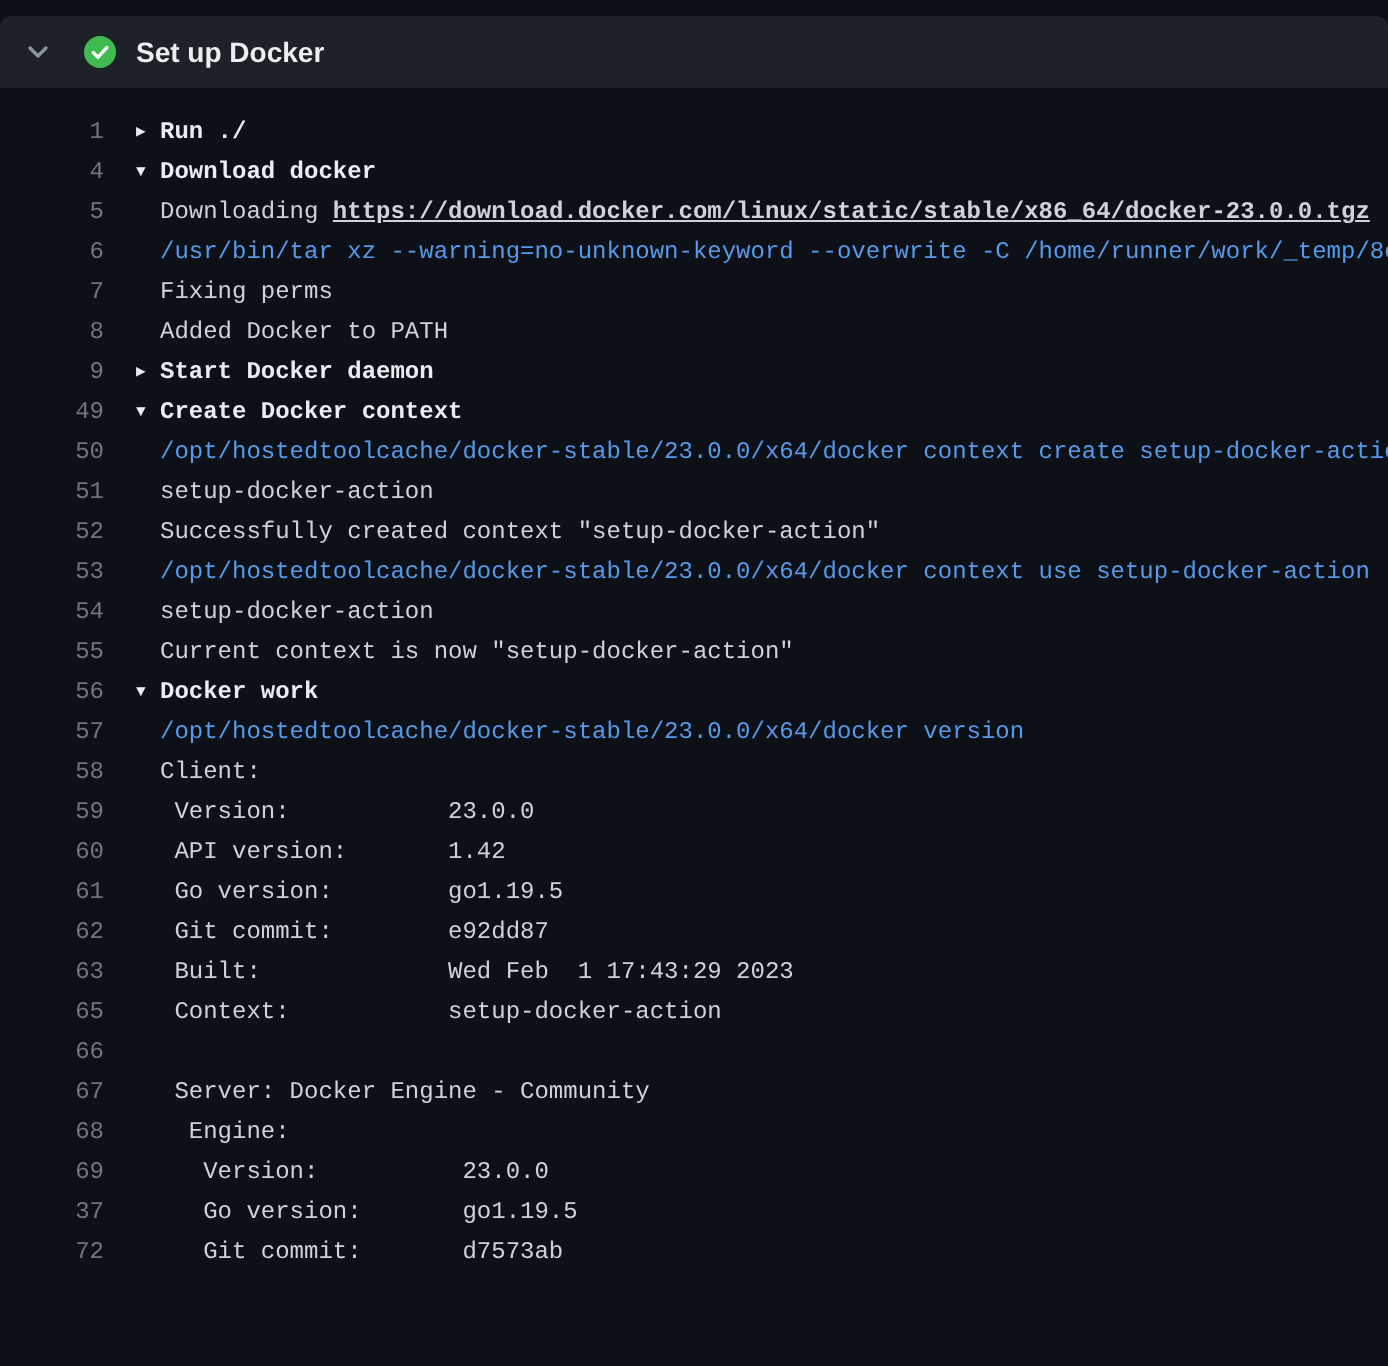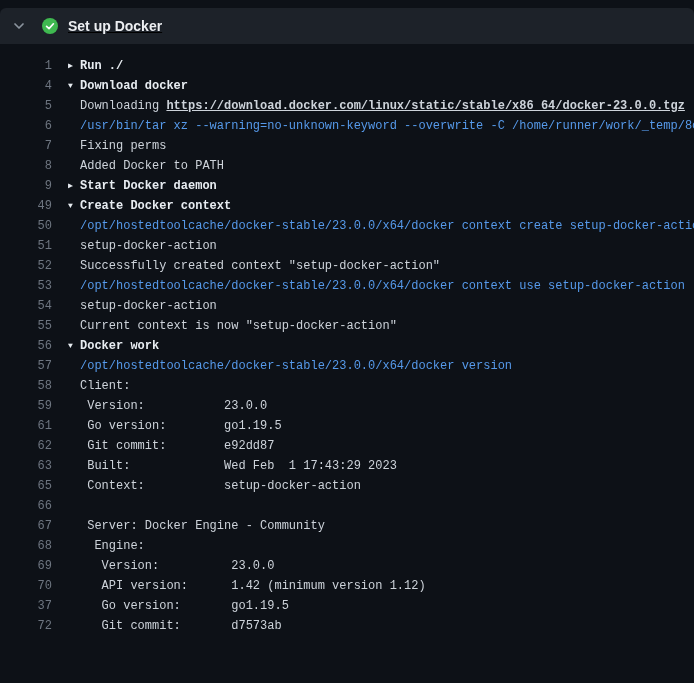--- a/index.html
+++ b/index.html
@@ -10,21 +10,20 @@
   }
   .step-header {
     margin-top: 8px;
     height: 36px;
     display: flex;
     align-items: center;
     background: var(--header-bg, #1d2229);
     padding: 0 12px;
     border-radius: 6px 6px 0 0;
     cursor: pointer;
-    text-decoration: underline;
   }
   .chev { width: 14px; height: 14px; margin-right: 16px; display: flex; align-items: center; justify-content: center; flex: none; }
   .status-icon { width: 16px; height: 16px; margin-right: 10px; display: flex; align-items: center; justify-content: center; flex: none; }
   .title { color: var(--title, #eceef1); font-size: 14px; font-weight: 600; }
 
   .log {
     padding-top: 12px;
     font-family: "Liberation Mono", "DejaVu Sans Mono", monospace;
     font-size: 12px;
   }
@@ -82,26 +81,26 @@
       <div class="row"><span class="ln">50</span><span class="content"><span class="arrow"></span><span class="cmd-text">/opt/hostedtoolcache/docker-stable/23.0.0/x64/docker context create setup-docker-action</span></span></div>
       <div class="row"><span class="ln">51</span><span class="content"><span class="arrow"></span><span class="plain-text">setup-docker-action</span></span></div>
       <div class="row"><span class="ln">52</span><span class="content"><span class="arrow"></span><span class="plain-text">Successfully created context "setup-docker-action"</span></span></div>
       <div class="row"><span class="ln">53</span><span class="content"><span class="arrow"></span><span class="cmd-text">/opt/hostedtoolcache/docker-stable/23.0.0/x64/docker context use setup-docker-action</span></span></div>
       <div class="row"><span class="ln">54</span><span class="content"><span class="arrow"></span><span class="plain-text">setup-docker-action</span></span></div>
       <div class="row"><span class="ln">55</span><span class="content"><span class="arrow"></span><span class="plain-text">Current context is now "setup-docker-action"</span></span></div>
       <div class="row group"><span class="ln">56</span><span class="content"><span class="arrow">▼</span><span class="group-text">Docker work</span></span></div>
       <div class="row"><span class="ln">57</span><span class="content"><span class="arrow"></span><span class="cmd-text">/opt/hostedtoolcache/docker-stable/23.0.0/x64/docker version</span></span></div>
       <div class="row"><span class="ln">58</span><span class="content"><span class="arrow"></span><span class="plain-text">Client:</span></span></div>
       <div class="row"><span class="ln">59</span><span class="content"><span class="arrow"></span><span class="plain-text"> Version:           23.0.0</span></span></div>
+      <div class="row"><span class="ln">60</span><span class="content"><span class="arrow"></span><span class="plain-text"> API version:       1.42</span></span></div>
       <div class="row"><span class="ln">61</span><span class="content"><span class="arrow"></span><span class="plain-text"> Go version:        go1.19.5</span></span></div>
       <div class="row"><span class="ln">62</span><span class="content"><span class="arrow"></span><span class="plain-text"> Git commit:        e92dd87</span></span></div>
       <div class="row"><span class="ln">63</span><span class="content"><span class="arrow"></span><span class="plain-text"> Built:             Wed Feb  1 17:43:29 2023</span></span></div>
       <div class="row"><span class="ln">65</span><span class="content"><span class="arrow"></span><span class="plain-text"> Context:           setup-docker-action</span></span></div>
       <div class="row"><span class="ln">66</span><span class="content"><span class="arrow"></span><span class="plain-text"></span></span></div>
       <div class="row"><span class="ln">67</span><span class="content"><span class="arrow"></span><span class="plain-text"> Server: Docker Engine - Community</span></span></div>
       <div class="row"><span class="ln">68</span><span class="content"><span class="arrow"></span><span class="plain-text">  Engine:</span></span></div>
       <div class="row"><span class="ln">69</span><span class="content"><span class="arrow"></span><span class="plain-text">   Version:          23.0.0</span></span></div>
-      <div class="row"><span class="ln">70</span><span class="content"><span class="arrow"></span><span class="plain-text">   API version:      1.42 (minimum version 1.12)</span></span></div>
       <div class="row"><span class="ln">37</span><span class="content"><span class="arrow"></span><span class="plain-text">   Go version:       go1.19.5</span></span></div>
       <div class="row"><span class="ln">72</span><span class="content"><span class="arrow"></span><span class="plain-text">   Git commit:       d7573ab</span></span></div>
     </div>
 
 </div>
 
 </body></html>

